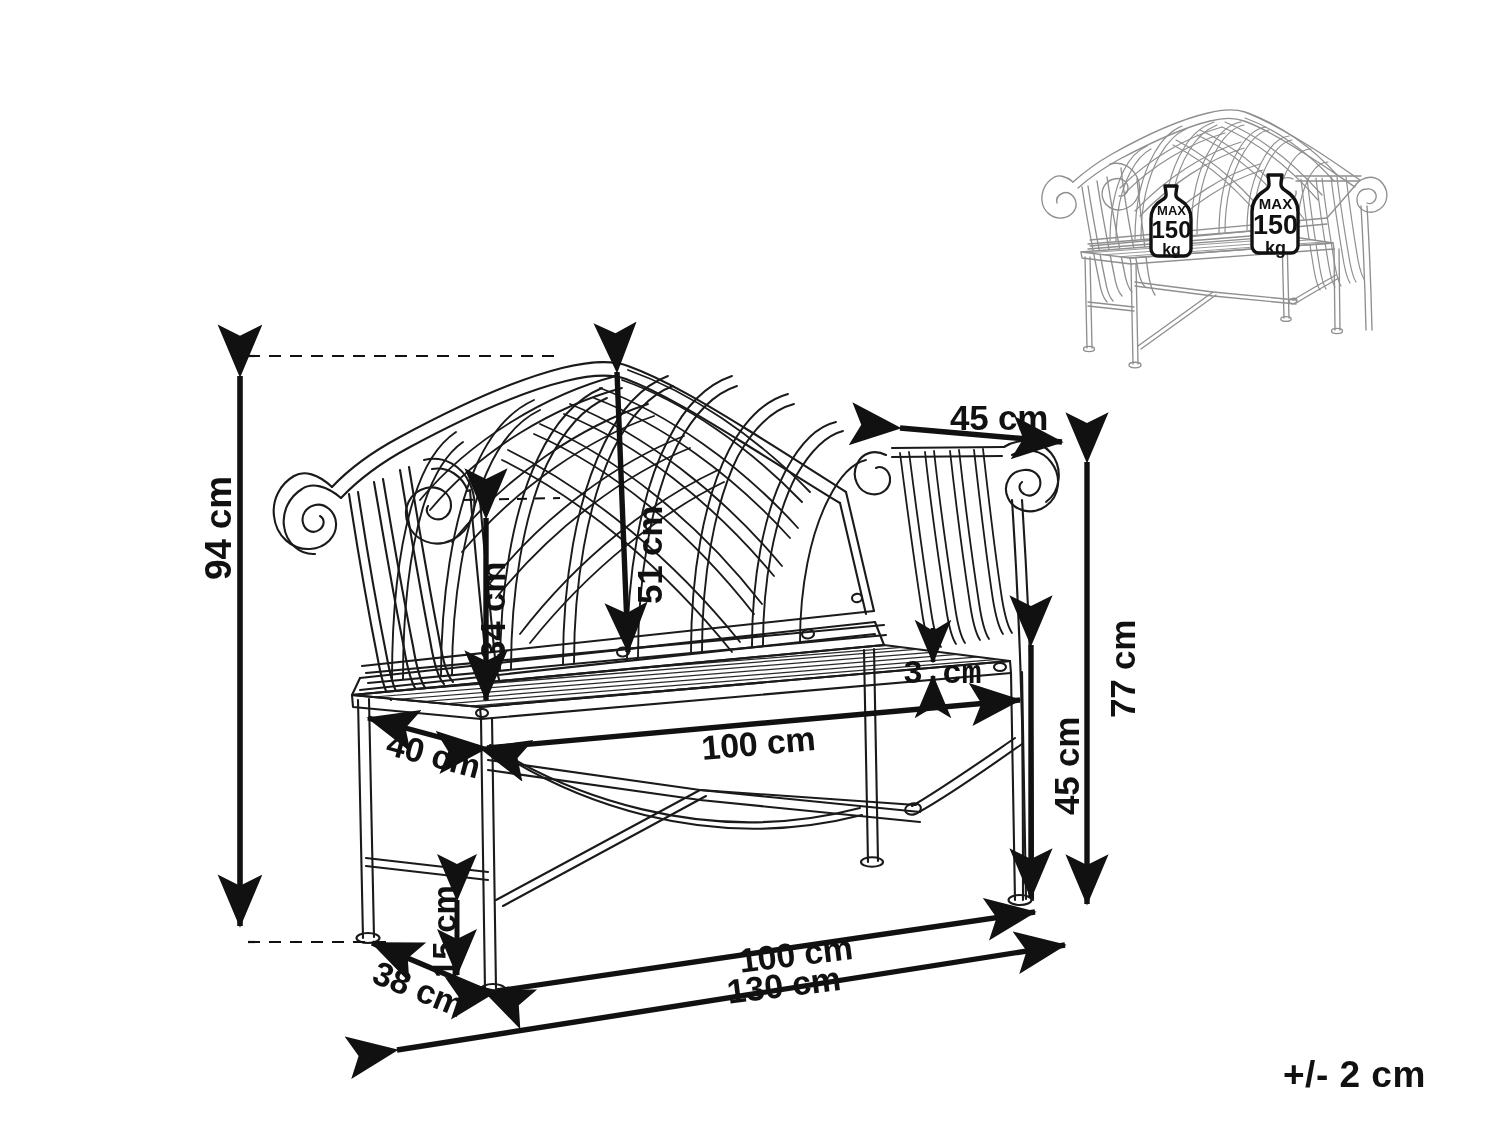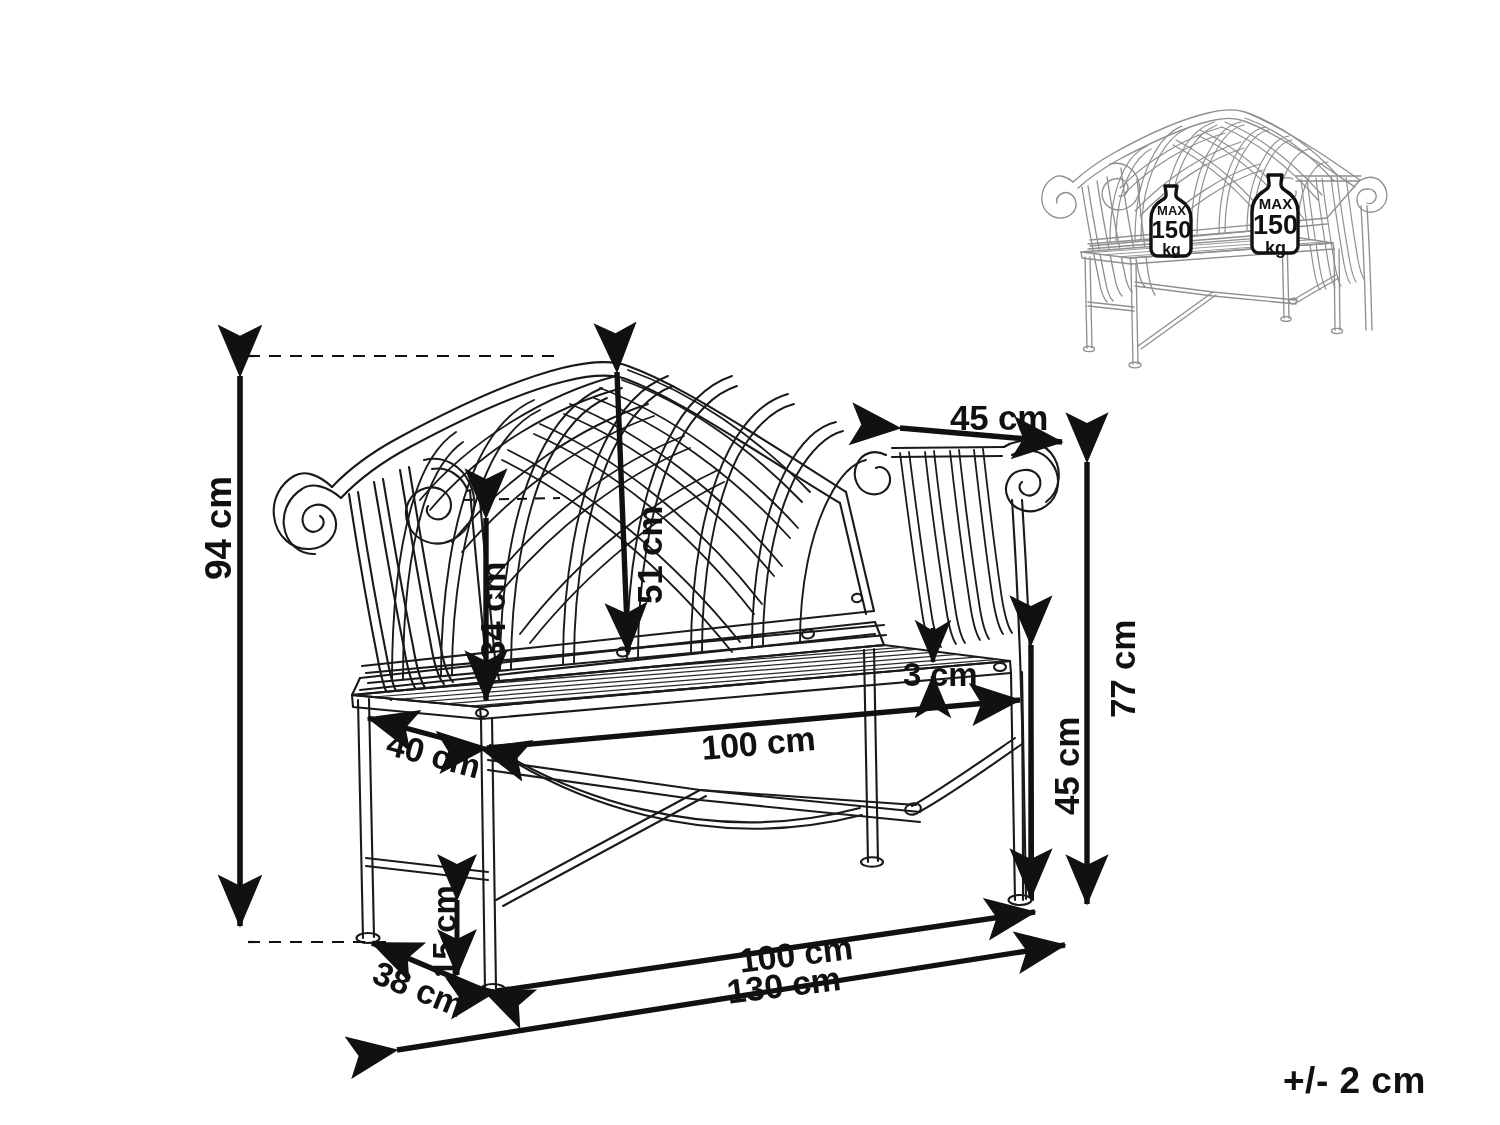--- a/index.html
+++ b/index.html
@@ -461,21 +461,21 @@
   <div class="dim-label" style="left:475px; top:660px; font-size:35px; transform:rotate(-90deg); transform-origin:left top;">34 cm</div>
 
   <div class="dim-label" style="left:632px; top:604px; font-size:35px; transform:rotate(-90deg); transform-origin:left top;">51 cm</div>
 
   <div class="dim-label" style="left:950px; top:400px; font-size:35px;">45 cm</div>
 
   <div class="dim-label" style="left:1105px; top:718px; font-size:35px; transform:rotate(-90deg); transform-origin:left top;">77 cm</div>
 
   <div class="dim-label" style="left:1049px; top:815px; font-size:35px; transform:rotate(-90deg); transform-origin:left top;">45 cm</div>
 
-  <div class="dim-label" style="left:903px; top:658px; font-size:33px;">3 cm</div>
+  <div class="dim-label" style="left:903px; top:658px; font-size:33px;font-family:Liberation Mono, monospace;">3 cm</div>
 
   <div class="dim-label" style="left:392px; top:726px; font-size:34px; transform:rotate(15deg); transform-origin:left top;">40 cm</div>
 
   <div class="dim-label" style="left:700px; top:731px; font-size:34px; transform:rotate(-5deg); transform-origin:left top;">100 cm</div>
 
   <div class="dim-label" style="left:381px; top:955px; font-size:34px; transform:rotate(22deg); transform-origin:left top;">38 cm</div>
 
   <div class="dim-label" style="left:428px; top:978px; font-size:33px; transform:rotate(-90deg); transform-origin:left top;">15 cm</div>
 
   <div class="dim-label" style="left:737px; top:944px; font-size:34px; transform:rotate(-7deg); transform-origin:left top;">100 cm</div>
@@ -487,15 +487,15 @@
     <div style="font-family:'Liberation Sans',sans-serif; font-weight:bold; font-size:24px; color:#111; line-height:1.05;">150</div>
     <div style="font-family:'Liberation Sans',sans-serif; font-weight:bold; font-size:16px; color:#111; line-height:1;">kg</div>
   </div>
 
   <div style="position:absolute; left:1252px; top:196px; width:47px; text-align:center;">
     <div style="font-family:'Liberation Sans',sans-serif; font-weight:bold; font-size:15px; color:#111; line-height:1;">MAX</div>
     <div style="font-family:'Liberation Sans',sans-serif; font-weight:bold; font-size:27px; color:#111; line-height:1.05;">150</div>
     <div style="font-family:'Liberation Sans',sans-serif; font-weight:bold; font-size:18px; color:#111; line-height:1;">kg</div>
   </div>
 
-  <div class="tol-note" style="left:1283px; top:1054px;margin-top:6px;">+/- 2 cm</div>
+  <div class="tol-note" style="left:1283px; top:1054px;">+/- 2 cm</div>
 
 </div>
 
 </body></html>

